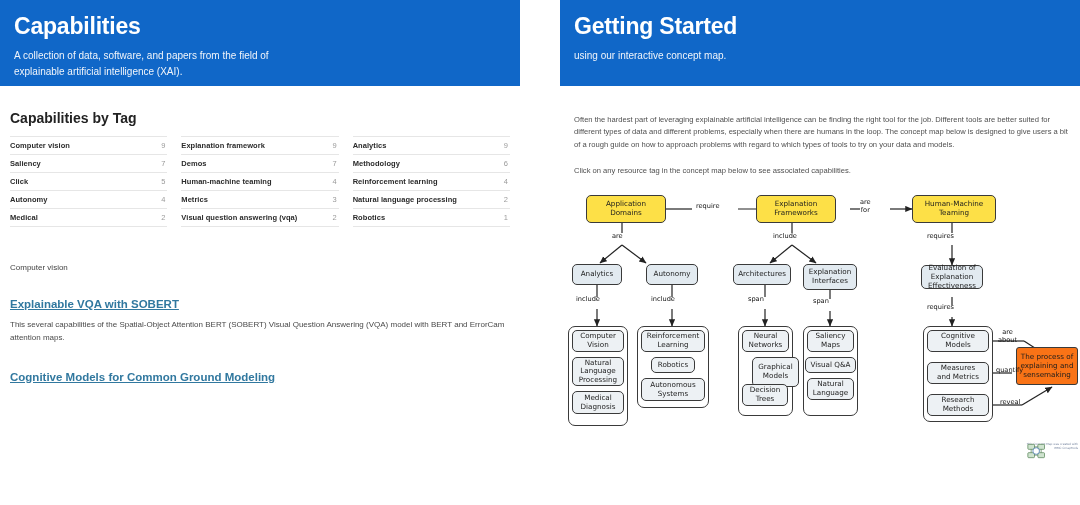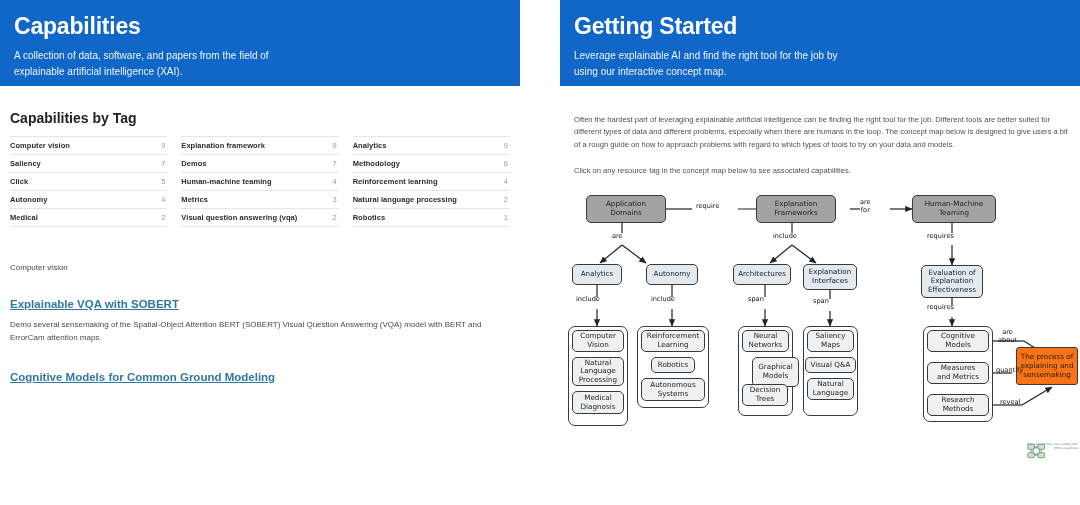--- a/index.html
+++ b/index.html
@@ -70,21 +70,21 @@
   .cmap{position:relative;width:520px;height:265px;margin-top:12px;}
   .cmap svg{position:absolute;left:0;top:0;}
   .node{
     position:absolute;box-sizing:border-box;
     border:1.4px solid #3a3a3a;border-radius:5px;
     display:flex;align-items:center;justify-content:center;
     text-align:center;font-size:7.2px;line-height:1.22;color:#1d1d1d;
     font-family:"DejaVu Sans","Liberation Sans",sans-serif;
     padding:1px 2px;
   }
-  .n-top{background:#a3a3a3;}
+  .n-top{background:#fde047;}
   .n-mid{background:#e2eaf0;}
   .n-leaf{background:#edf1f4;border-width:1.3px;}
   .n-plain{background:#f97316;}
   .group{
     position:absolute;box-sizing:border-box;
     border:1.6px solid #3a3a3a;border-radius:7px;background:#ffffff;
   }
   .elabel{
     position:absolute;font-size:6.6px;font-weight:normal;color:#111;
     font-family:"DejaVu Sans","Liberation Sans",sans-serif;
@@ -185,31 +185,30 @@
           <span class="tag-name">Robotics</span>
           <span class="tag-count">1</span>
         </div>
       </div>
     </div>
 
     <div class="tag-heading">Computer vision</div>
 
     <div class="res">
       <a class="res-link" href="#">Explainable VQA with SOBERT</a>
-      <div class="res-desc">Demo several sensemaking of the Spatial-Object Attention BERT (SOBERT) Visual Question Answering (VQA) model with BERT and ErrorCam attention maps.</div>
+      <div class="res-desc">This several capabilities of the Spatial-Object Attention BERT (SOBERT) Visual Question Answering (VQA) model with BERT and ErrorCam attention maps.</div>
       <a class="res-link" href="#">Cognitive Models for Common Ground Modeling</a>
     </div>
   </div>
 
   <div class="col-right">
 
     <div class="banner">
       <h1>Getting Started</h1>
       <p>
-        <span>Leverage explainable AI and find the right tool for the job by</span>
         <span>using our interactive concept map.</span>
       </p>
     </div>
 
     <div class="para first">Often the hardest part of leveraging explainable artificial intelligence can be finding the right tool for the job. Different tools are better suited for different types of data and different problems, especially when there are humans in the loop. The concept map below is designed to give users a bit of a rough guide on how to approach problems with regard to which types of tools to try on your data and models.</div>
     <div class="para second">Click on any resource tag in the concept map below to see associated capabilities.</div>
 
     <div class="cmap">
 
       <svg width="520" height="265" viewBox="0 0 520 265">
@@ -278,21 +277,21 @@
       </div>
       <div class="node n-mid" style="left:86px;top:75px;width:52px;height:21px;">
         <span>Autonomy</span>
       </div>
       <div class="node n-mid" style="left:173px;top:75px;width:58px;height:21px;">
         <span>Architectures</span>
       </div>
       <div class="node n-mid" style="left:243px;top:75px;width:54px;height:26px;">
         <span>Explanation<br>Interfaces</span>
       </div>
-      <div class="node n-mid" style="left:361px;top:76px;width:62px;height:33px;">
+      <div class="node n-mid" style="left:361px;top:76px;width:62px;height:24px;">
         <span>Evaluation of<br>Explanation<br>Effectiveness</span>
       </div>
 
       <div class="group" style="left:8px;top:137px;width:60px;height:100px;"></div>
       <div class="node n-leaf" style="left:12px;top:141px;width:52px;height:22px;">
         <span>Computer<br>Vision</span>
       </div>
       <div class="node n-leaf" style="left:12px;top:168px;width:52px;height:29px;">
         <span>Natural<br>Language<br>Processing</span>
       </div>

